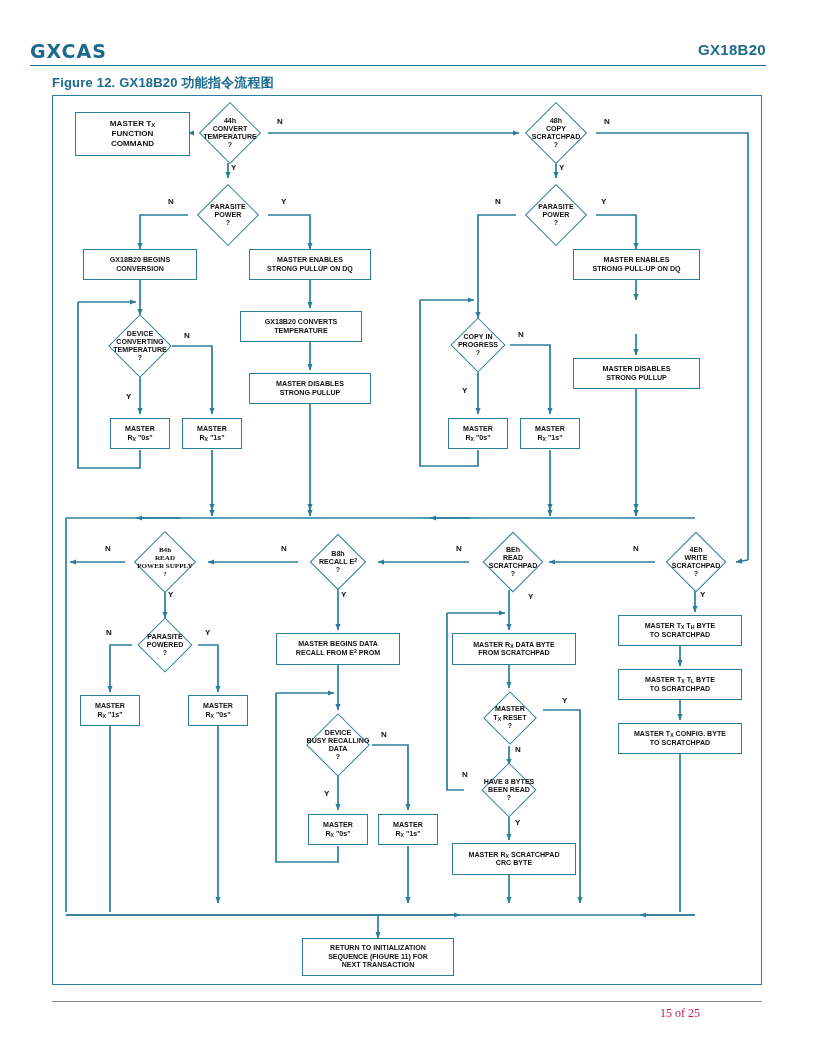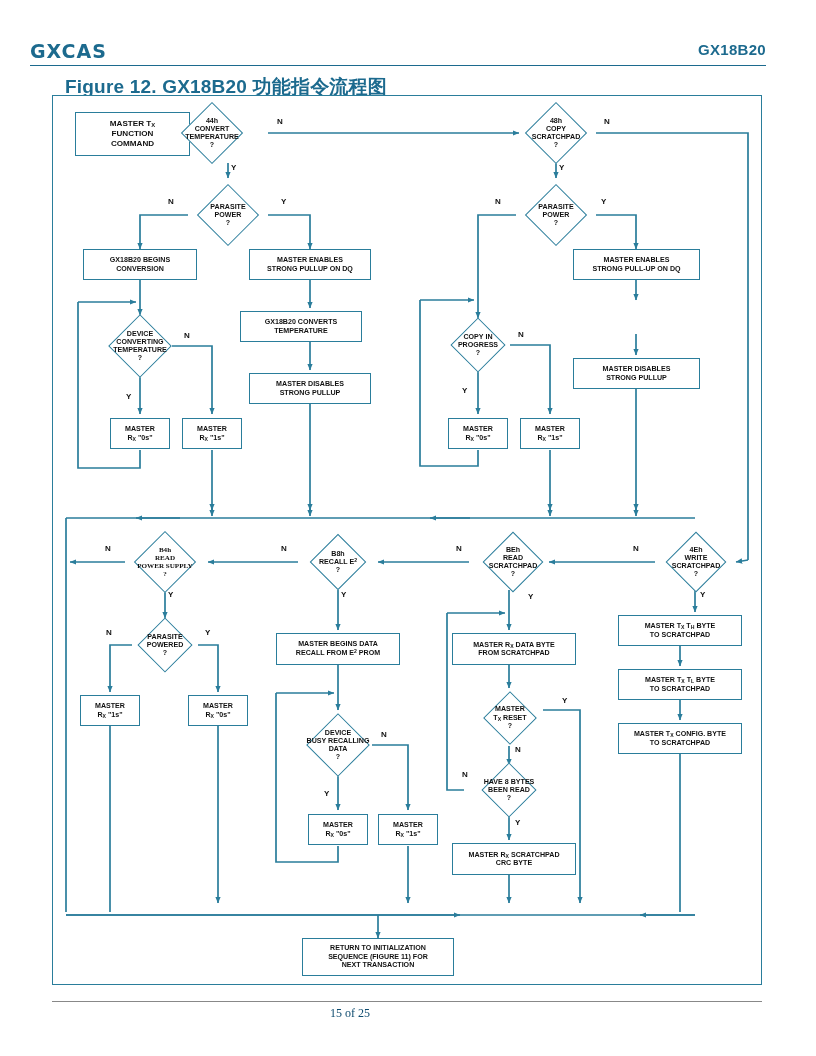--- a/index.html
+++ b/index.html
@@ -22,23 +22,22 @@
     position:absolute;right:0;top:1px;
     font-weight:bold;font-size:15px;color:#1c6a8e;
     letter-spacing:.3px;
   }
   .hdr-rule{
     position:absolute;left:0;top:25px;width:736px;height:0;
     border-top:1.4px solid #1c6a8e;
   }
   .fig-title{
     position:absolute;left:52px;top:74px;
-    font-weight:bold;font-size:19px;color:#1c6a8e;
+    font-weight:bold;font-size:13px;color:#1c6a8e;
     letter-spacing:.2px;
-    margin-left:13px;
   }
 
   
   .frame{
     position:absolute;left:52px;top:95px;width:710px;height:890px;
     border:1.3px solid #2a7d9b;box-sizing:border-box;background:#fff;
   }
   
   .wires{position:absolute;left:0;top:0;width:816px;height:1056px;pointer-events:none;}
 
@@ -72,22 +71,22 @@
 
   
   .br{position:absolute;font-weight:bold;font-size:8px;color:#111;z-index:3;}
 
   
   .foot-rule{
     position:absolute;left:52px;top:1001px;width:710px;height:0;
     border-top:1px solid #888;
   }
   .foot-page{
-    position:absolute;left:0;top:1006px;width:700px;text-align:center;
-    font-family:"Liberation Serif",serif;font-size:12px;color:#0c4a6e;
+    position:absolute;left:0;top:1006px;width:700px;text-align:right;
+    font-family:"Liberation Serif",serif;font-size:12px;color:#be185d;
   }
   .foot-cn{
     position:absolute;left:0;top:1023px;width:816px;text-align:center;
     font-family:"DejaVu Sans",sans-serif;font-size:15px;color:#111;
   }
 </style>
 </head>
 <body>
 
 <div class="page">
@@ -229,21 +228,21 @@
 
       <path d="M378,915 L378,938" marker-end="url(#ar)"></path>
 
     </g>
   </svg>
 
   <div class="node box f8" style="left:75px;top:112px;width:115px;height:44px;">
     <div class="t">MASTER  T<sub>X</sub><br>FUNCTION<br>COMMAND</div>
   </div>
 
-  <div class="dia" style="left:172px;top:103px;width:80px;height:60px;">
+  <div class="dia" style="left:190px;top:103px;width:80px;height:60px;">
     <div class="shape" style="width:44px;height:44px;"></div>
     <div class="lbl f7">
         <div class="t">44h<br>CONVERT<br>TEMPERATURE<br>?</div>
       </div>
   </div>
 
   <div class="dia" style="left:188px;top:185px;width:80px;height:60px;">
     <div class="shape" style="width:44px;height:44px;"></div>
     <div class="lbl f7">
         <div class="t">PARASITE<br>POWER<br>?</div>

